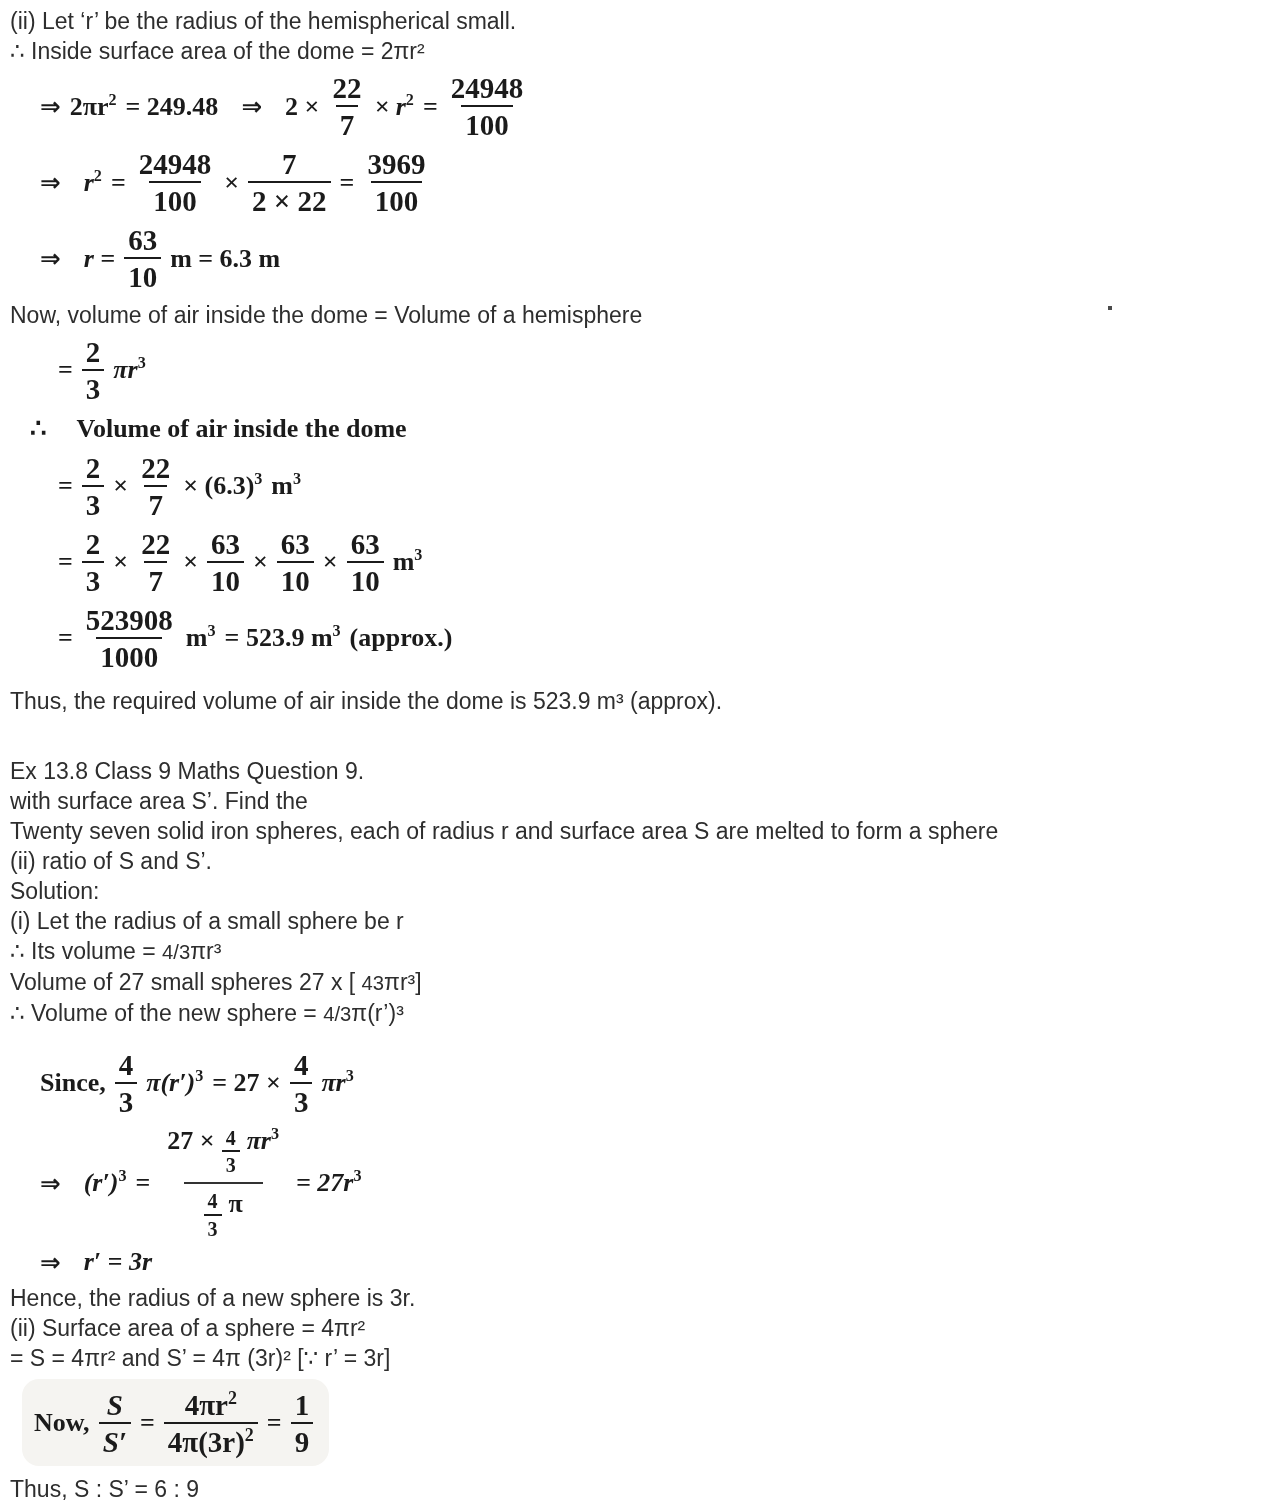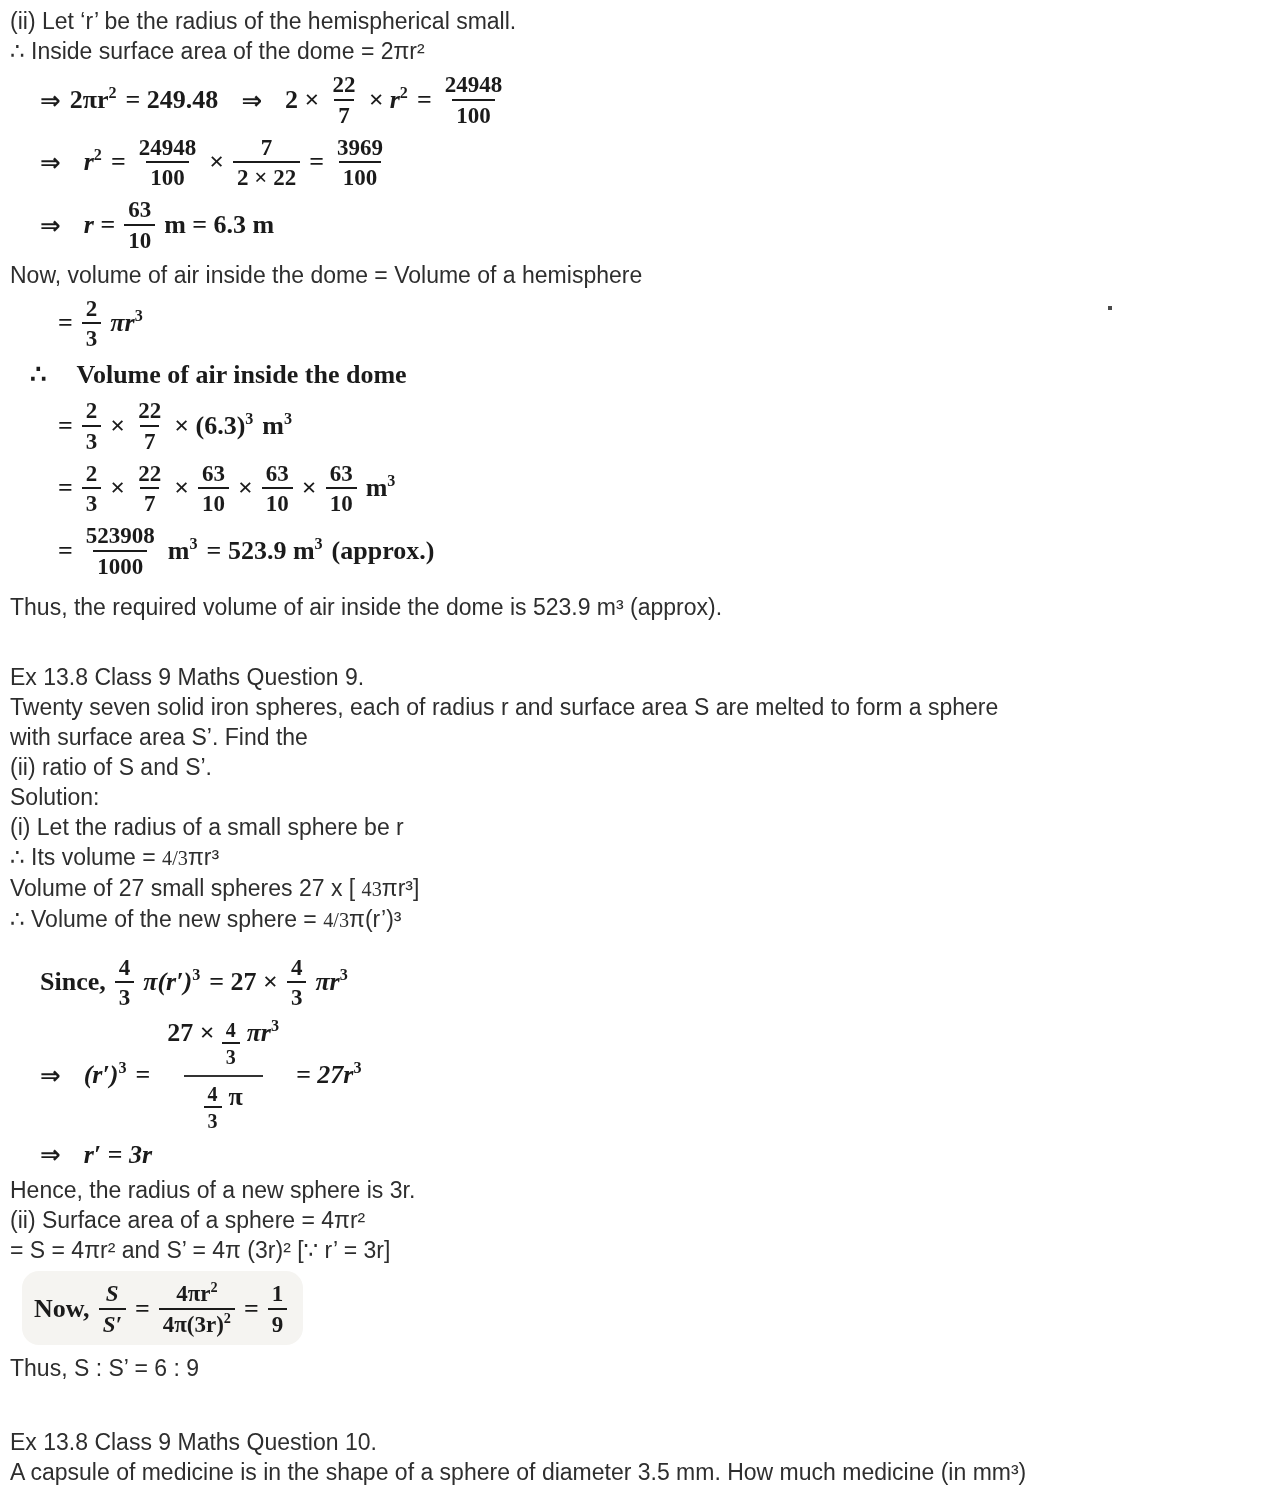--- a/index.html
+++ b/index.html
@@ -12,21 +12,21 @@
     color: #2e2e2e;
     overflow: hidden;
   }
   .page { position: relative; padding: 6px 12px 0 10px; }
 
   .tline { white-space: nowrap; }
   .gap-before { margin-top: 40px; }
 
   
   .inlserif {
-    font-family: Liberation Serif, serif;
+    font-family: Liberation Sans, sans-serif;
     font-size: 0.88em;
   }
 
   
   .math {
     display: flex;
     align-items: center;
     gap: 9px;
     width: -moz-fit-content;
     width: fit-content;
@@ -46,21 +46,21 @@
   sup {
     font-size: 0.62em;
     line-height: 0;
     vertical-align: super;
   }
   .frac {
     display: inline-flex;
     flex-direction: column;
     align-items: center;
     text-align: center;
-    font-size: 23px;
+    font-size: 29px;
     line-height: 1.12;
   }
   .frac .num { padding: 0 4px 1px; display: block; white-space: nowrap; }
   .frac .den { border-top: 2.5px solid #1b1b1b; padding: 2px 4px 0; display: block; white-space: nowrap; }
   .frac.sm { font-size: 20px; }
 
   
   .bigfrac { display: inline-flex; flex-direction: column; align-items: center; }
   .bigrow { display: flex; align-items: flex-start; gap: 7px; padding: 2px 8px; }
   .bigbar { width: 62%; border-top: 2.5px solid #333; height: 0; margin: 4px 0; }
@@ -208,22 +208,22 @@
       <span class="den">1000</span>
     </span>
     <span class="grp"><span>m</span><sup>3</sup></span>
     <span class="grp"><span>= 523.9 m</span><sup>3</sup></span>
     <span class="grp">(approx.)</span>
   </div>
 
   <div class="tline" style="margin-top:12px">Thus, the required volume of air inside the dome is 523.9 m³ (approx).</div>
 
   <div class="tline gap-before">Ex 13.8 Class 9 Maths Question 9.</div>
+  <div class="tline">with surface area S’. Find the</div>
   <div class="tline">Twenty seven solid iron spheres, each of radius r and surface area S are melted to form a sphere</div>
-  <div class="tline">with surface area S’. Find the</div>
   <div class="tline">(ii) ratio of S and S’.</div>
   <div class="tline">Solution:</div>
   <div class="tline">(i) Let the radius of a small sphere be r</div>
   <div class="tline"><span>∴ Its volume = </span><span class="inlserif">4/3</span><span>πr³</span></div>
   <div class="tline"><span>Volume of 27 small spheres 27 x [ </span><span class="inlserif">43</span><span>πr³]</span></div>
   <div class="tline"><span>∴ Volume of the new sphere = </span><span class="inlserif">4/3</span><span>π(r’)³</span></div>
 
   <div class="math" style="margin-top:20px">
     <span class="grp">Since,</span>
     <span class="frac">

